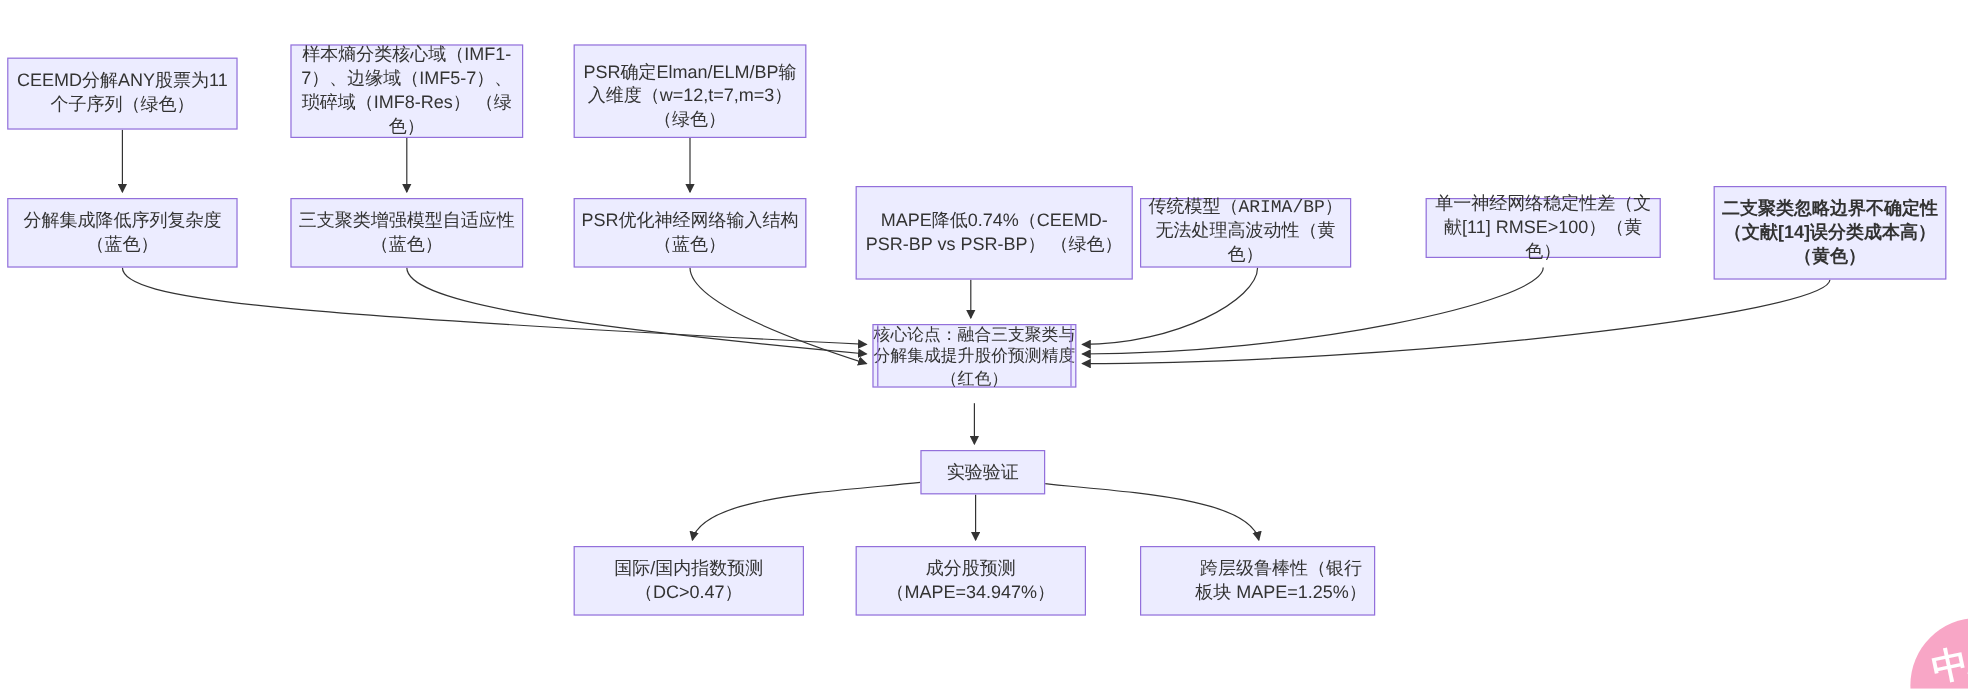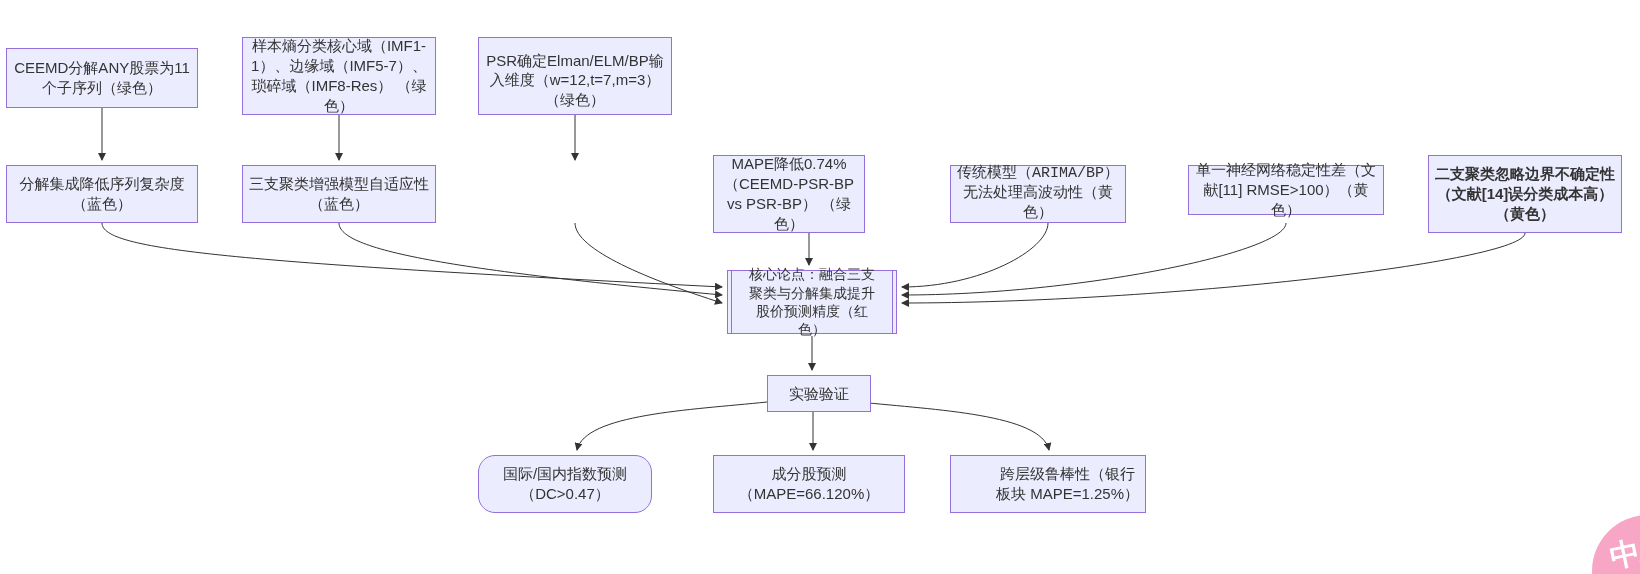--- a/index.html
+++ b/index.html
@@ -35,39 +35,39 @@
     overflow-wrap: anywhere;
   }
   
   #n-a1 { left: 6px;    top: 48px;  width: 192px; height: 60px; align-items: center; }
   #n-a2 { left: 242px;  top: 37px;  width: 194px; height: 78px; }
   #n-a3 { left: 478px;  top: 37px;  width: 194px; height: 78px; align-items: flex-end; }
   
   #n-r1 { left: 6px;    top: 165px; width: 192px; height: 58px; }
   #n-r2 { left: 242px;  top: 165px; width: 194px; height: 58px; }
   #n-r3 { left: 478px;  top: 165px; width: 194px; height: 58px; }
-  #n-r4 { left: 713px;  top: 155px; width: 152px; height: 78px; }
+  #n-r4 { left: 713px;  top: 155px; width: 231px; height: 78px; }
   #n-r5 { left: 950px;  top: 165px; width: 176px; height: 58px; font-family: Liberation Mono, monospace; }
   #n-r6 { left: 1188px; top: 165px; width: 196px; height: 50px; }
   #n-r7 { left: 1428px; top: 155px; width: 194px; height: 78px; font-weight: bold; }
   
-  #n-core { left: 727px; top: 270px; width: 170px; height: 64px; font-size: 14px; padding: 4px 21px; }
+  #n-core { left: 727px; top: 270px; width: 170px; height: 53px; font-size: 14px; padding: 4px 0; }
   #n-core::before, #n-core::after {
     content: "";
     position: absolute;
     top: 0; bottom: 0;
     width: 1px;
     background: #9370DB;
   }
   #n-core::before { left: 3px; }
   #n-core::after  { right: 3px; }
   
   #n-exp { left: 767px; top: 375px; width: 104px; height: 37px; }
   
-  #n-b1 { left: 478px;  top: 455px; width: 174px; height: 58px; border-radius: 17px; }
+  #n-b1 { left: 478px;  top: 455px; width: 192px; height: 58px; }
   #n-b2 { left: 713px;  top: 455px; width: 192px; height: 58px; }
   #n-b3 { left: 950px;  top: 455px; width: 196px; height: 58px; padding-left: 44px; }
   
   #translate-badge {
     position: absolute;
     left: 1592px;
     top: 515px;
     width: 112px;
     height: 112px;
     border-radius: 50%;
@@ -110,31 +110,34 @@
     <path class="edge" marker-end="url(#arrow)" d="M 812 336 L 812 370"></path>
     <path class="edge" marker-end="url(#arrow)" d="M 767 402 C 690 410, 585 414, 577 450"></path>
     <path class="edge" marker-end="url(#arrow)" d="M 813 412 L 813 450"></path>
     <path class="edge" marker-end="url(#arrow)" d="M 859 402 C 936 410, 1041 414, 1049 450"></path>
   </svg>
 
   <div class="node" id="n-a1">
     <span>CEEMD分解ANY股票为11个子序列（绿色）</span>
   </div>
   <div class="node" id="n-a2">
-    <span>样本熵分类核心域（IMF1-1）、边缘域（IMF5-7）、琐碎域（IMF8-Res） （绿色）</span>
+    <span>样本熵分类核心域（IMF1-7）、边缘域（IMF5-7）、琐碎域（IMF8-Res） （绿色）</span>
   </div>
   <div class="node" id="n-a3">
     <span>PSR确定Elman/ELM/BP输入维度（w=12,t=7,m=3） （绿色）</span>
   </div>
 
   <div class="node" id="n-r1">
     <span>分解集成降低序列复杂度（蓝色）</span>
   </div>
   <div class="node" id="n-r2">
     <span>三支聚类增强模型自适应性（蓝色）</span>
+  </div>
+  <div class="node" id="n-r3">
+    <span>PSR优化神经网络输入结构（蓝色）</span>
   </div>
   <div class="node" id="n-r4">
     <span>MAPE降低0.74%（CEEMD-PSR-BP vs PSR-BP） （绿色）</span>
   </div>
   <div class="node" id="n-r5">
     <span>传统模型（ARIMA/BP）无法处理高波动性（黄色）</span>
   </div>
   <div class="node" id="n-r6">
     <span>单一神经网络稳定性差（文献[11] RMSE&gt;100）（黄色）</span>
   </div>
@@ -147,21 +150,21 @@
   </div>
 
   <div class="node" id="n-exp">
     <span>实验验证</span>
   </div>
 
   <div class="node" id="n-b1">
     <span>国际/国内指数预测（DC&gt;0.47）</span>
   </div>
   <div class="node" id="n-b2">
-    <span>成分股预测（MAPE=66.120%）</span>
+    <span>成分股预测（MAPE=34.947%）</span>
   </div>
   <div class="node" id="n-b3">
     <span>跨层级鲁棒性（银行板块 MAPE=1.25%）</span>
   </div>
 
   <div id="translate-badge">
     <span class="glyph">中A</span>
   </div>
 
 </div>

